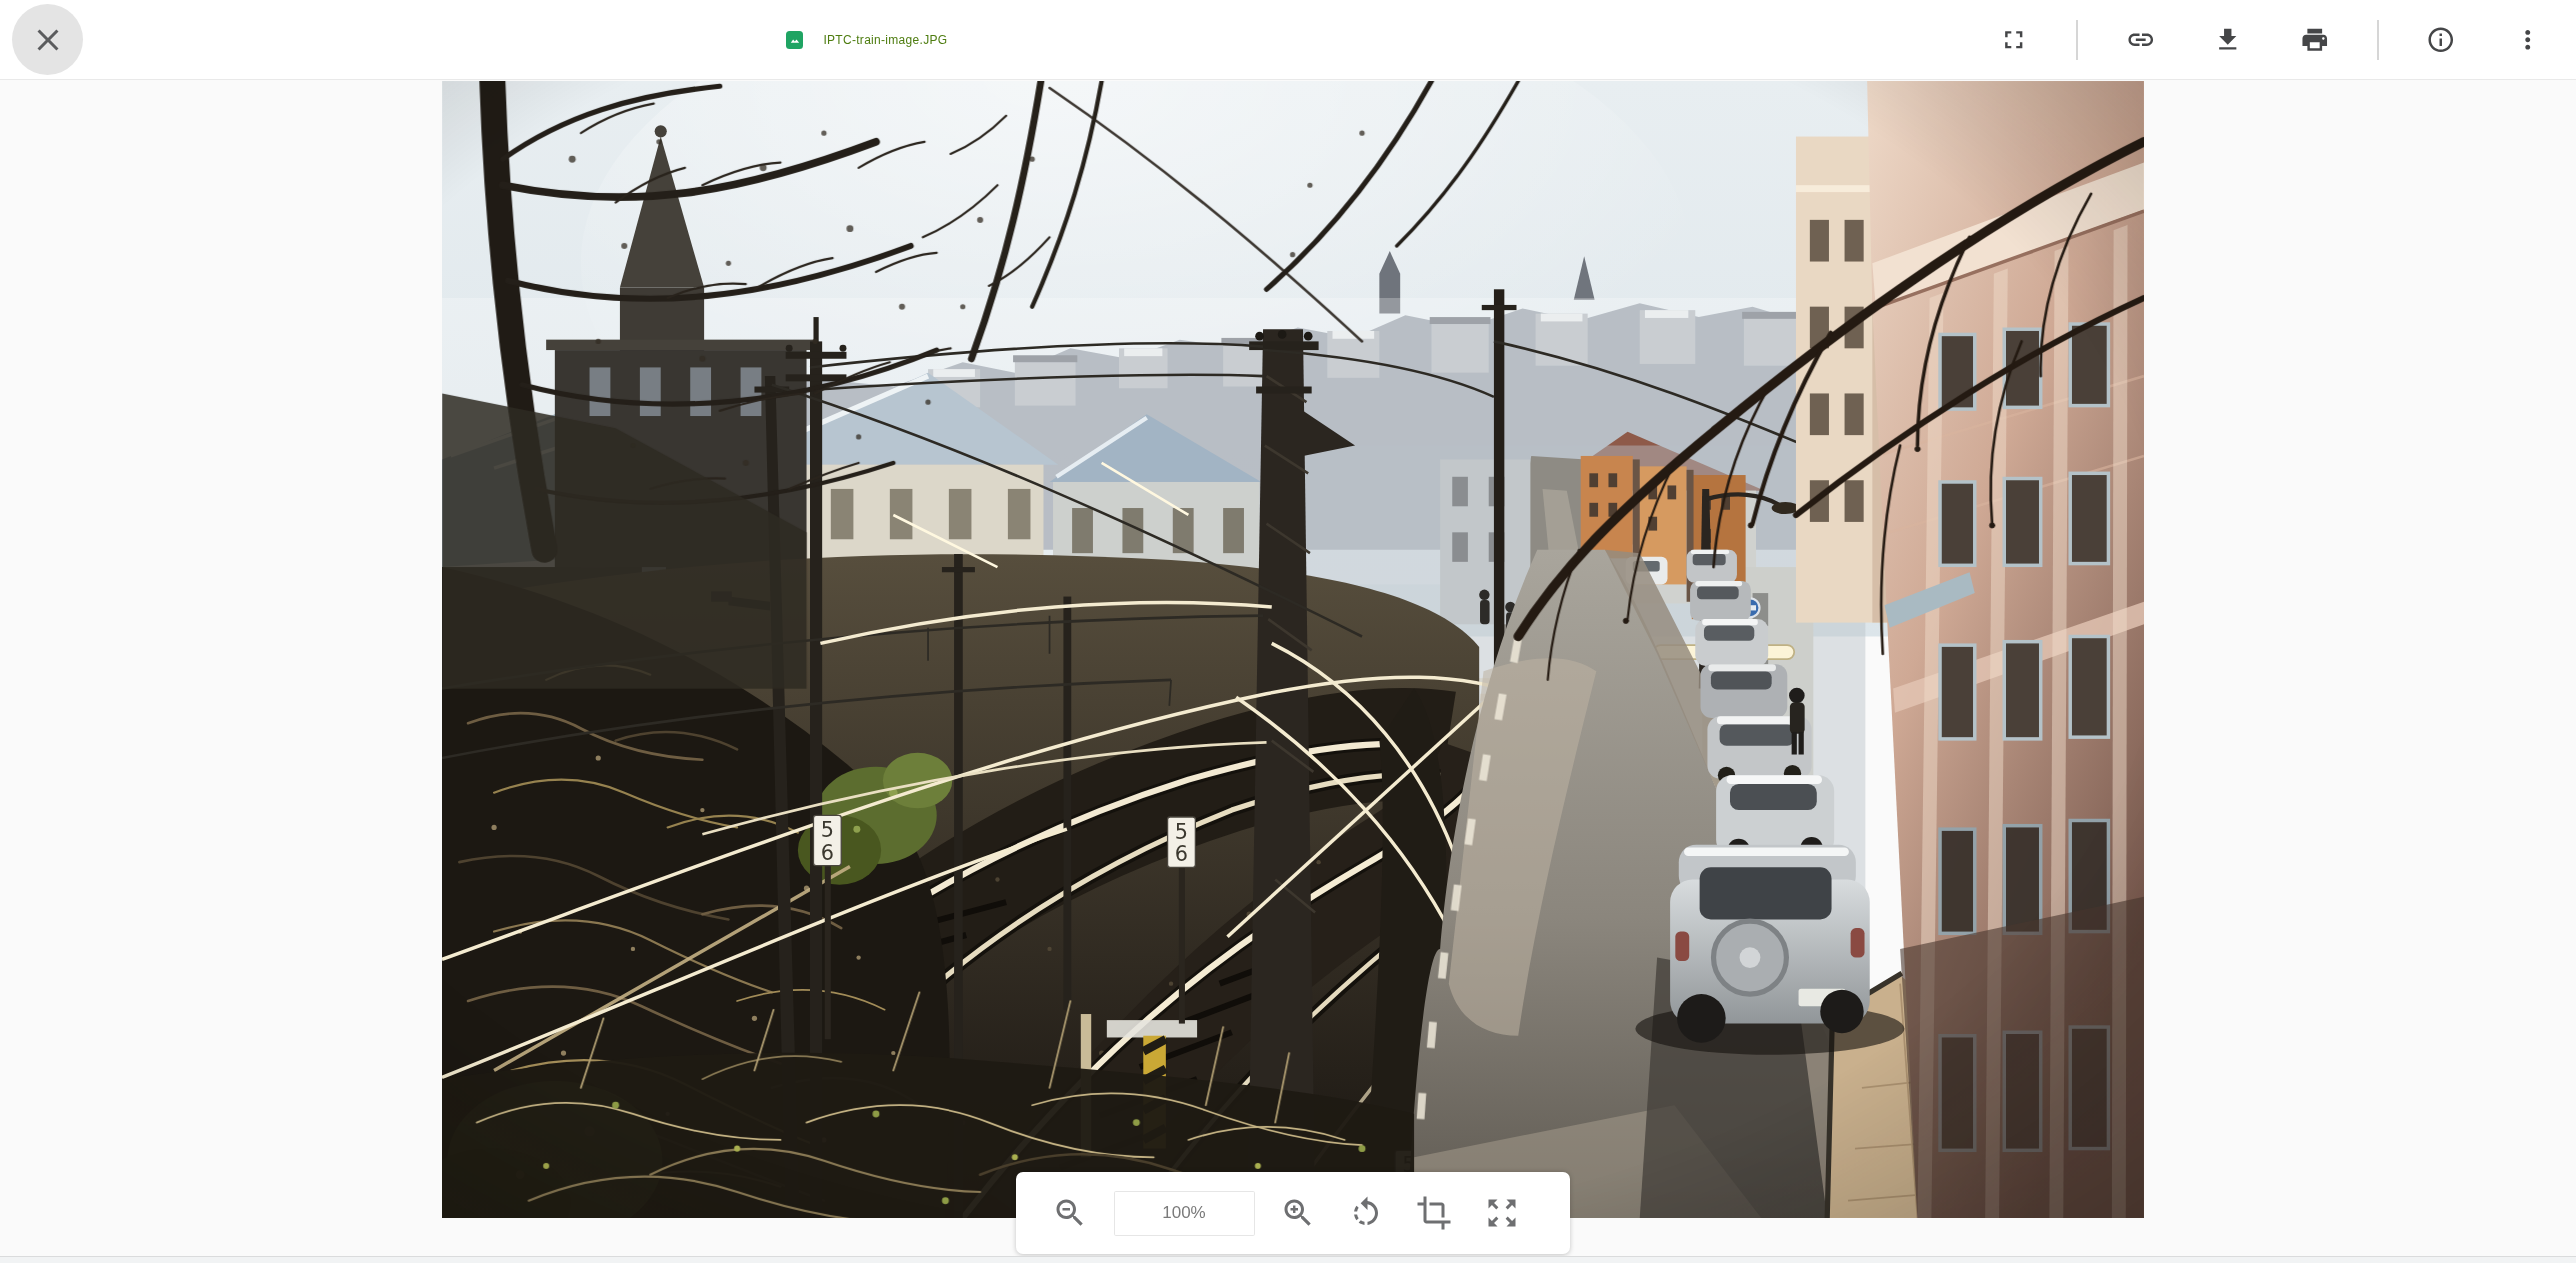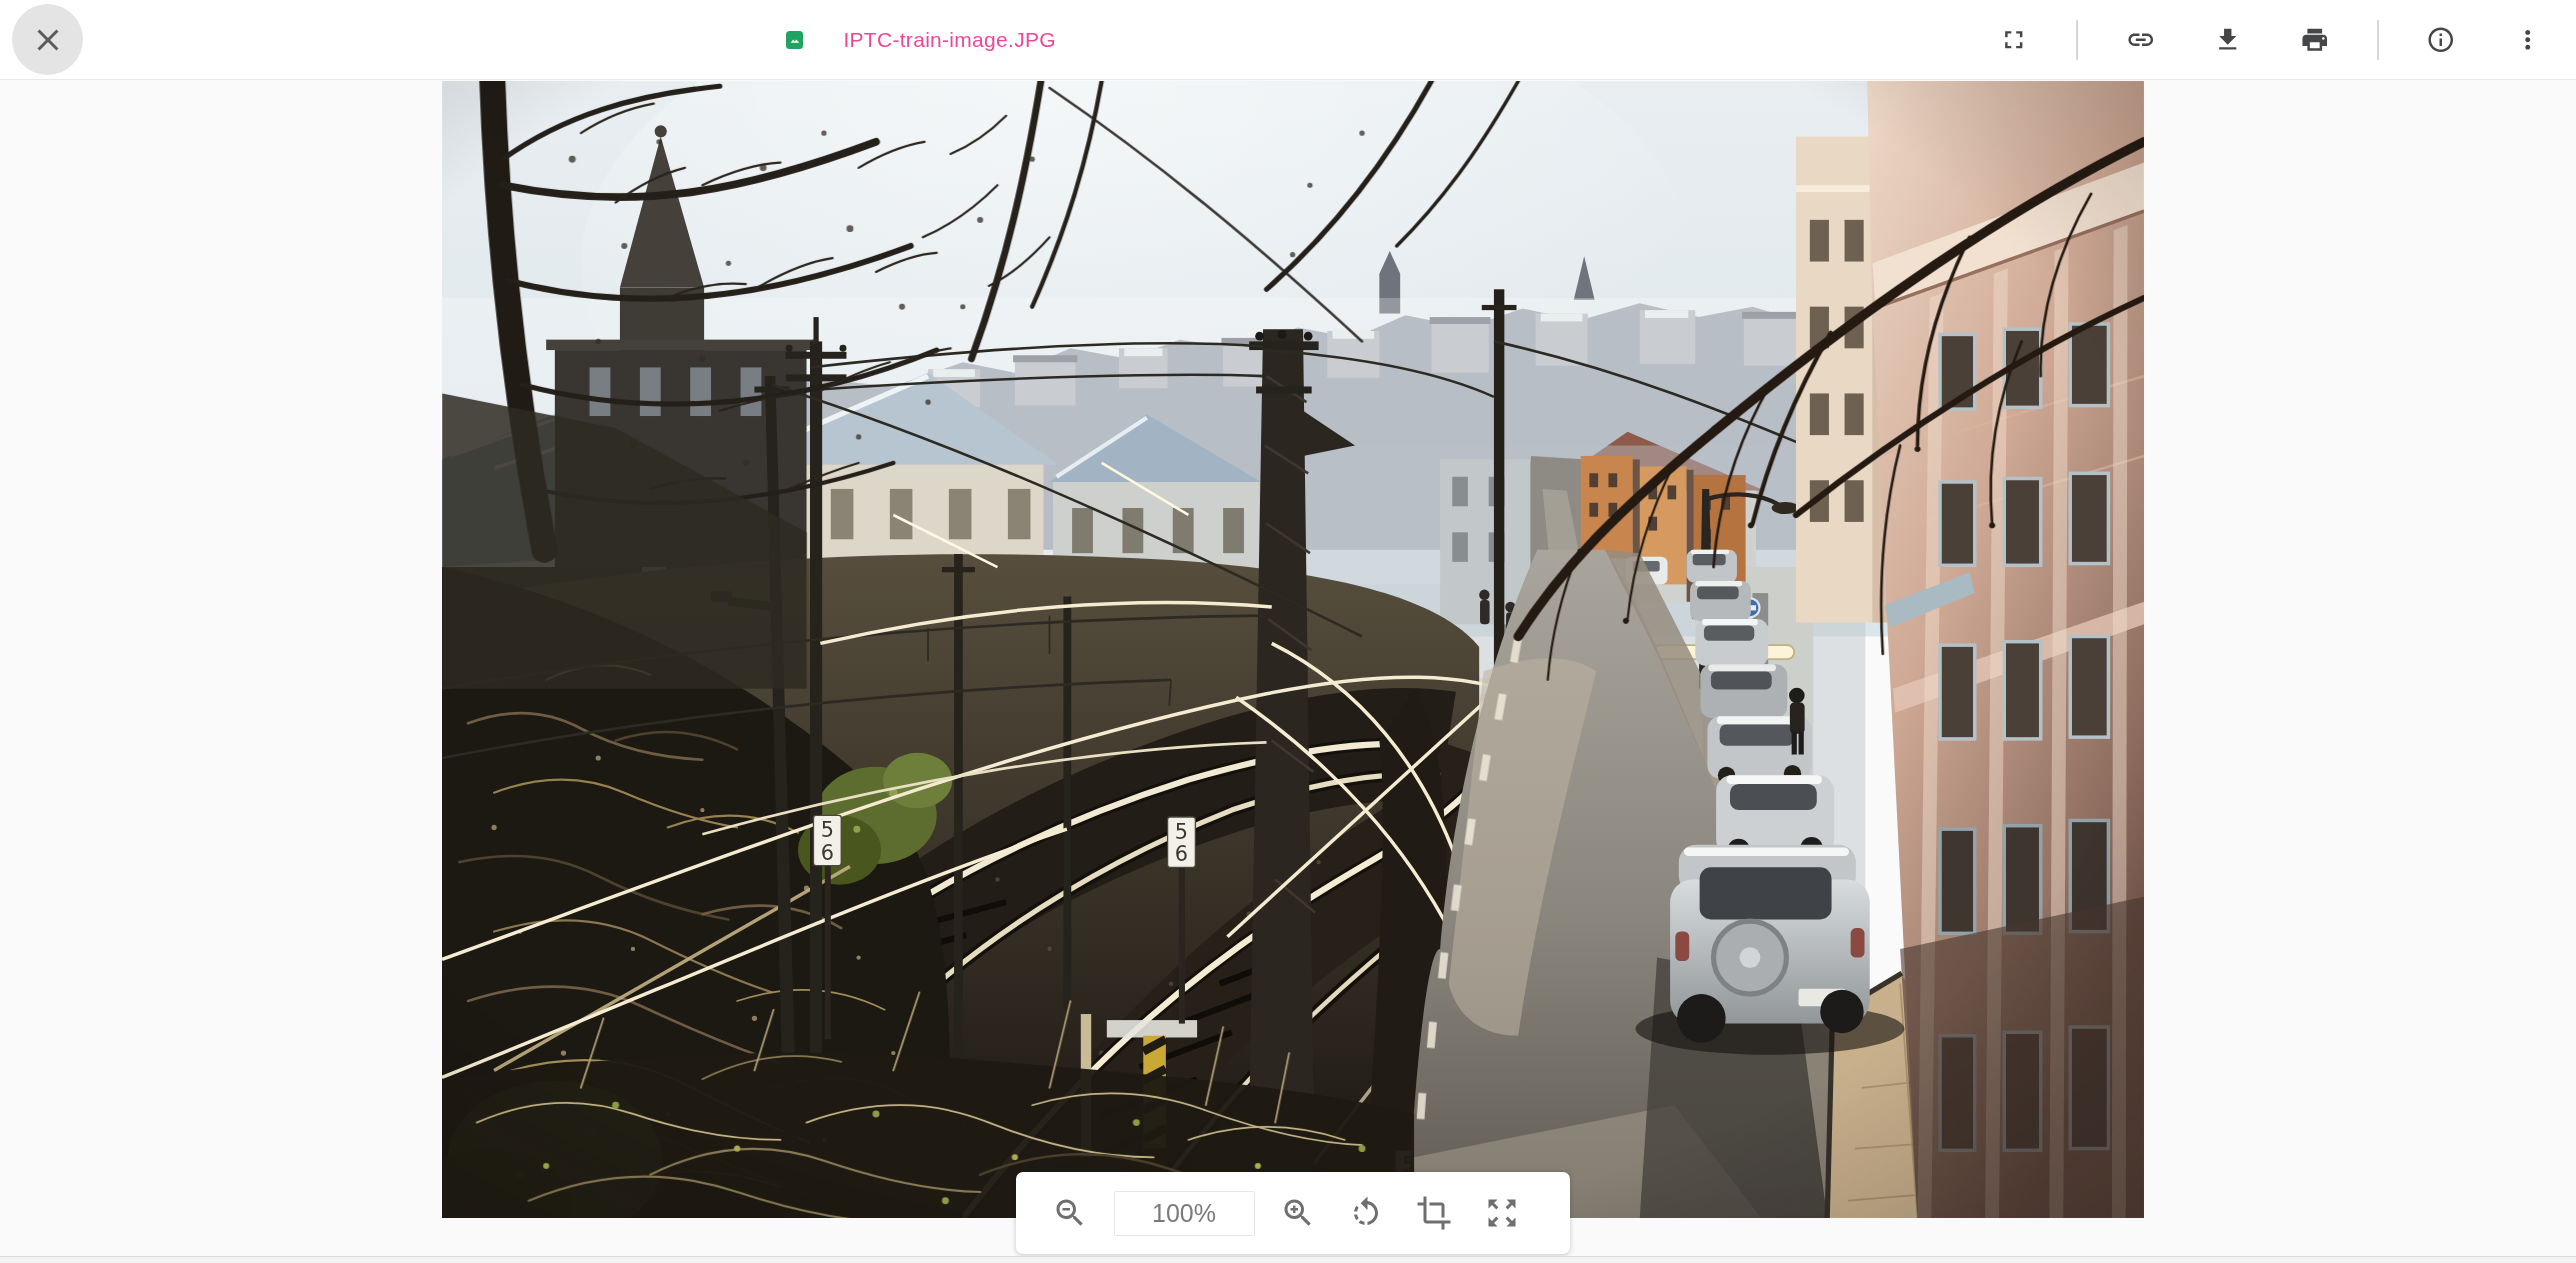--- a/index.html
+++ b/index.html
@@ -9,38 +9,38 @@
   .topbar{position:absolute;left:0;top:0;width:100%;height:80px;background:#ffffff;
           border-bottom:1.7px solid #e9e9e9;box-sizing:border-box;}
   .close-btn{position:absolute;left:12px;top:4.3px;width:71px;height:71px;border-radius:50%;
              background:#e4e4e4;border:none;display:flex;align-items:center;justify-content:center;
              cursor:pointer;padding:0;}
   .close-btn svg{width:36px;height:36px;fill:#5b5c5e;}
   .file-info{position:absolute;left:786px;top:0;height:80px;display:flex;align-items:center;}
   .file-icon{width:17.4px;height:17.4px;border-radius:3.5px;background:#1fa463;display:flex;
              align-items:center;justify-content:center;flex:0 0 auto;}
   .file-icon svg{width:14px;height:14px;fill:#ffffff;}
-  .file-name{margin-left:40px;font-size:21px;color:#ec4899;letter-spacing:0.3px;white-space:nowrap;}
+  .file-name{margin-left:20px;font-size:12px;color:#4d7c0f;letter-spacing:0.3px;white-space:nowrap;}
   .actions{position:absolute;right:23.4px;top:0;height:80px;display:flex;align-items:center;gap:38px;}
   .icon-btn{width:49px;height:49px;background:transparent;border:none;display:flex;
             align-items:center;justify-content:center;cursor:pointer;padding:0;}
   .icon-btn svg{width:29.5px;height:29.5px;fill:#454648;}
   .vdiv{width:1.7px;height:40px;background:#d6d6d6;}
   
   .photo{position:absolute;left:442px;top:81px;width:1702px;height:1137px;margin:0;}
   .photo svg{display:block;width:100%;height:100%;}
   
   .zoom-toolbar{position:absolute;left:1016px;top:1172px;width:554px;height:82px;background:#ffffff;
                 border-radius:7px;box-shadow:0 0.9px 5.2px rgba(0,0,0,.22);display:flex;align-items:center;
                 gap:19px;padding-left:29.5px;box-sizing:border-box;}
   .tool-btn{width:49px;height:49px;background:transparent;border:none;display:flex;align-items:center;
             justify-content:center;cursor:pointer;padding:0;}
   .tool-btn svg{width:36px;height:36px;fill:#6e6f71;}
   .zoom-input{width:135px;height:41px;border:1.7px solid #e6e6e6;border-radius:1.7px;background:#fff;
-              text-align:center;font-size:25px;color:#7a7a7a;font-family:"Liberation Sans",sans-serif;
+              text-align:center;font-size:17px;color:#7a7a7a;font-family:"Liberation Sans",sans-serif;
               box-sizing:content-box;outline:none;}
   
   .bottom-strip{position:absolute;left:0;bottom:0;width:100%;height:7px;background:#f1f3f4;
                 border-top:1.7px solid #dadbdc;box-sizing:content-box;}
 </style>
 </head>
 <body>
 
 <div class="stage">
 

